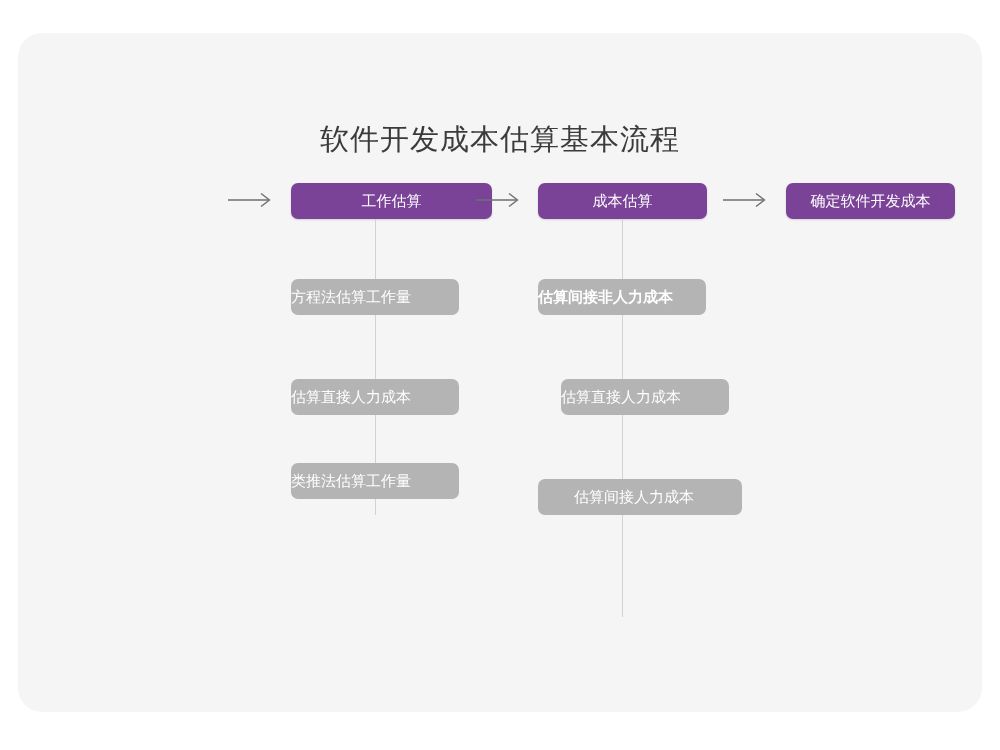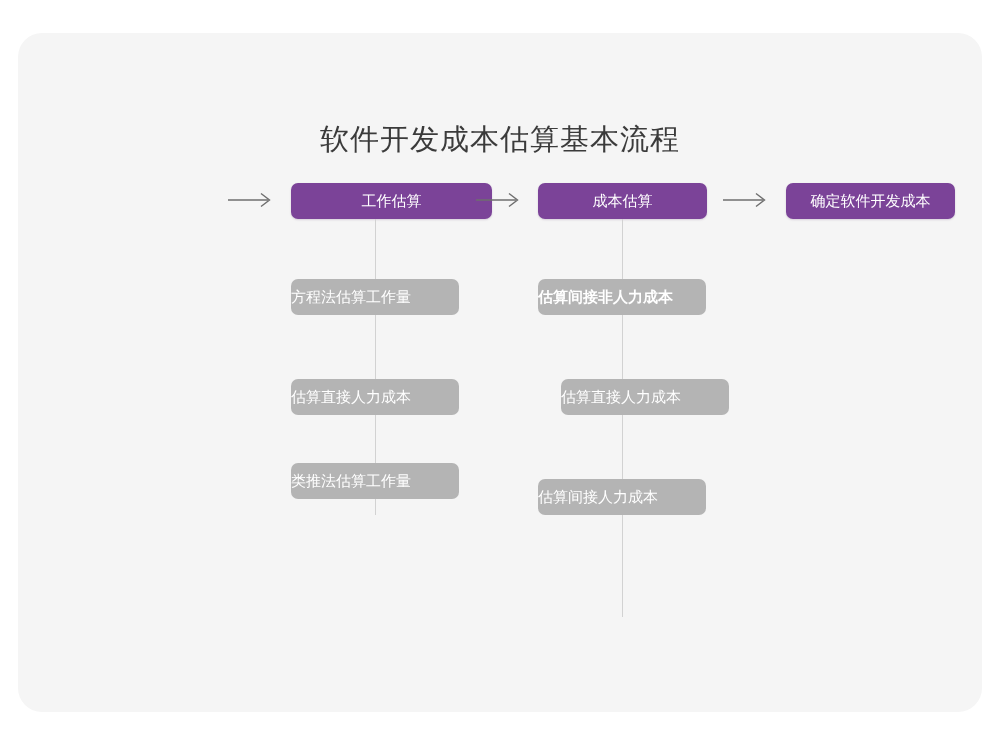--- a/index.html
+++ b/index.html
@@ -134,16 +134,16 @@
   <div class="sub-box" style="left:291px; top:279px;">方程法估算工作量</div>
 
   <div class="sub-box" style="left:291px; top:379px;">估算直接人力成本</div>
 
   <div class="sub-box" style="left:291px; top:463px;">类推法估算工作量</div>
 
   <div class="sub-box" style="left:538px; top:279px;font-weight:bold;">估算间接非人力成本</div>
 
   <div class="sub-box" style="left:538px; top:379px;margin-left:23px;">估算直接人力成本</div>
 
-  <div class="sub-box" style="left:538px; top:479px;">估算间接人力成本</div>
+  <div class="sub-box" style="left:538px; top:479px;padding-left:36px;">估算间接人力成本</div>
 
 
 </div>
 
 </body></html>

